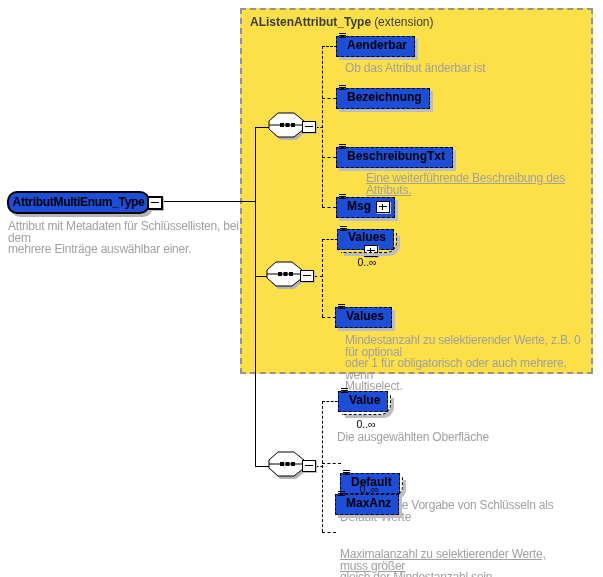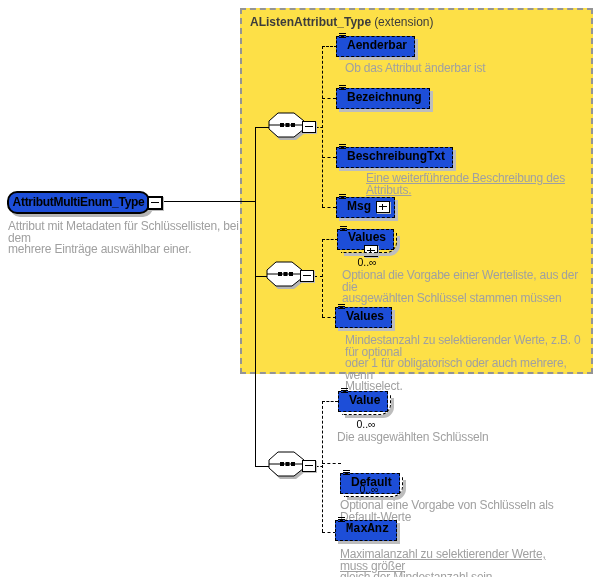--- a/index.html
+++ b/index.html
@@ -195,52 +195,50 @@
     <span class="doc-icon">
         <i></i>
       </span>
     <span class="el-name">Values</span>
     <span class="pm inline">
         <i class="ph"></i>
         <i class="pv"></i>
       </span>
   </div>
   <div class="card" style="left:337px;top:256px;width:60px;">0..∞</div>
-  <div class="anno" style="left:342px;top:270px;width:240px;">Optional die Vorgabe einer Werteliste, aus der die
-ausgewählten Schlüssel stammen müssen</div>
 
   <div class="el" style="left:335px;top:307px;">
     <span class="doc-icon">
         <i></i>
       </span>
     <span class="el-name">Values</span>
   </div>
   <div class="anno" style="left:345px;top:335px;width:245px;">Mindestanzahl zu selektierender Werte, z.B. 0 für optional
 oder 1 für obligatorisch oder auch mehrere, wenn
 Multiselect.</div>
 
   <div class="el multi" style="left:338px;top:391px;">
     <span class="doc-icon">
         <i></i>
       </span>
     <span class="el-name">Value</span>
   </div>
   <div class="card" style="left:338px;top:418px;width:56px;">0..∞</div>
-  <div class="anno" style="left:337px;top:432px;width:200px;">Die ausgewählten Schlüsseln</div>
+  <div class="anno" style="left:337px;top:432px;width:200px;">Die ausgewählten Oberfläche</div>
 
   <div class="el multi" style="left:340px;top:453px;margin-top:20px;">
     <span class="doc-icon">
         <i></i>
       </span>
     <span class="el-name">Default</span>
   </div>
   <div class="card" style="left:340px;top:483px;width:58px;">0..∞</div>
   <div class="anno" style="left:340px;top:500px;width:245px;">Optional eine Vorgabe von Schlüsseln als Default-Werte</div>
 
-  <div class="el" style="left:335px;top:520px;font-family:Liberation Mono, monospace;">
+  <div class="el" style="left:335px;top:494px;">
     <span class="doc-icon">
         <i></i>
       </span>
     <span class="el-name">MaxAnz</span>
   </div>
   <div class="anno" style="left:340px;top:549px;width:235px;text-decoration:underline;">Maximalanzahl zu selektierender Werte, muss größer
 gleich der Mindestanzahl sein.</div>
 
 </div>
 

